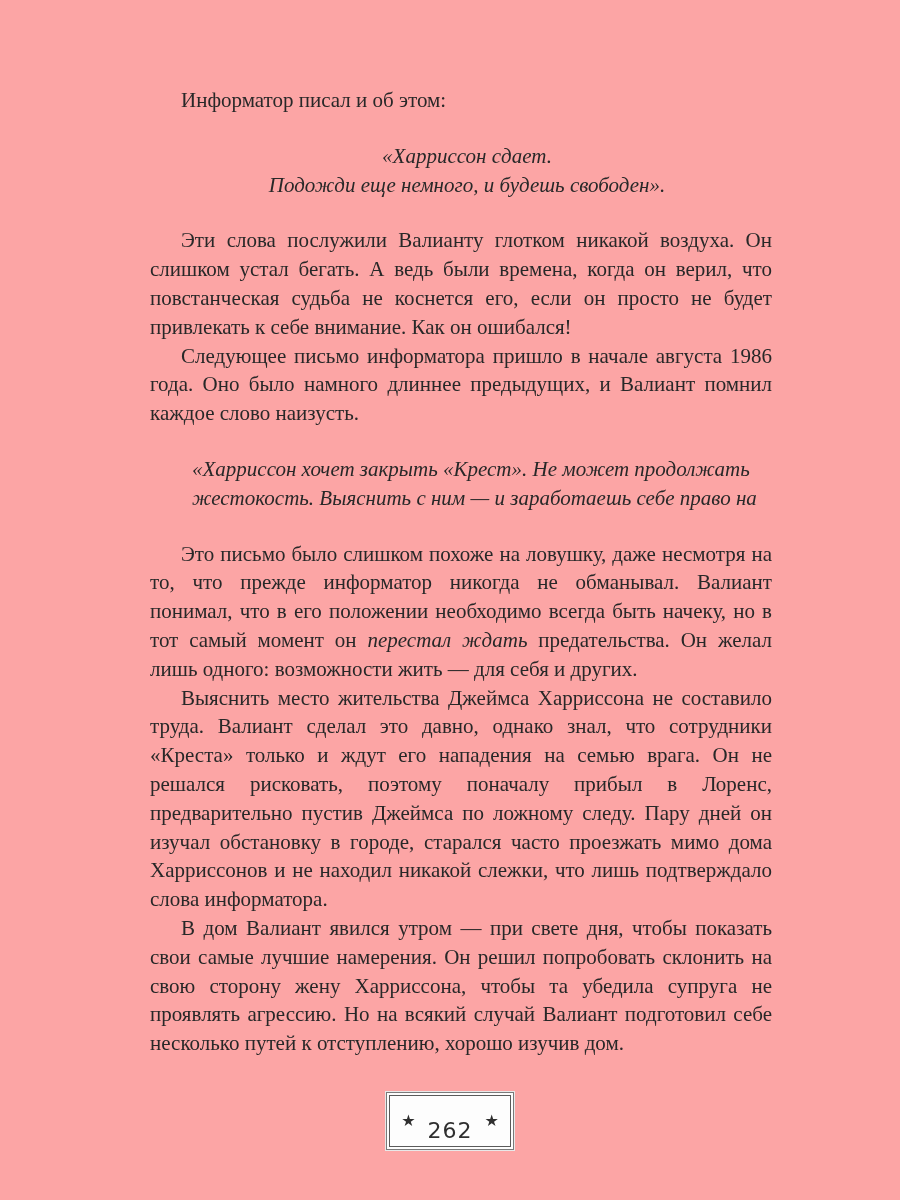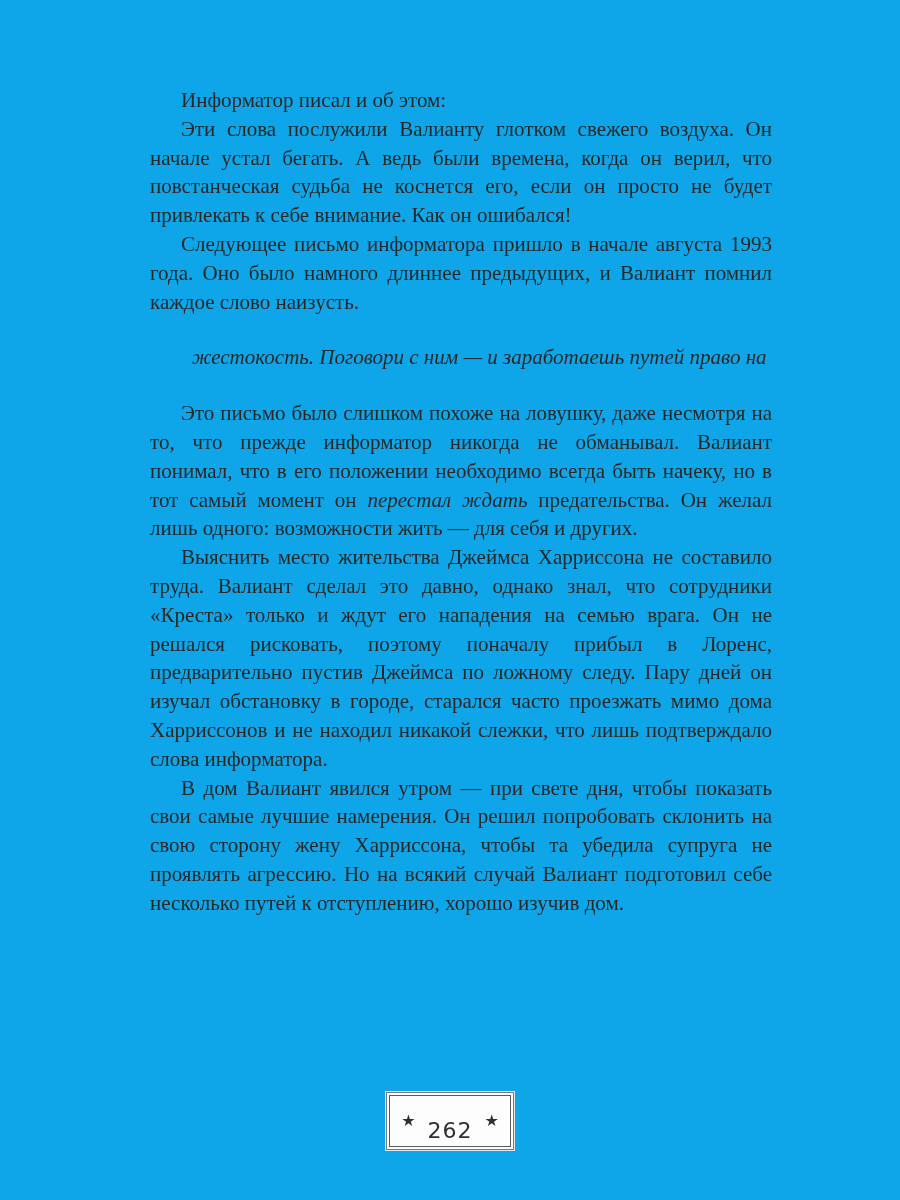--- a/index.html
+++ b/index.html
@@ -4,21 +4,21 @@
 <style>
   html, body {
     margin: 0;
     padding: 0;
     background: #ffffff;
   }
   .page {
     position: relative;
     width: 900px;
     height: 1200px;
-    background: #0ea5e9;
+    background: #fca5a5;
     box-sizing: border-box;
     padding: 86px 128px 0 150px;
     font-family: "Liberation Serif", serif;
     color: #282828;
     overflow: hidden;
   }
   .para {
     margin: 0;
     font-size: 21px;
     line-height: 28.8px;
@@ -74,27 +74,32 @@
     margin-top: 21px;
   }
 </style>
 </head>
 <body>
 
 <main class="page">
 
   <p class="para">Информатор писал и об этом:</p>
 
+  <blockquote class="quote">
+    <div class="quote-line">«Харриссон сдает.</div>
+    <div class="quote-line">Подожди еще немного, и будешь свободен».</div>
+  </blockquote>
 
-  <p class="para">Эти слова послужили Валианту глотком свежего воздуха. Он начале устал бегать. А ведь были времена, когда он верил, что повстанческая судьба не коснется его, если он просто не будет привлекать к себе внимание. Как он ошибался!</p>
+  <p class="para">Эти слова послужили Валианту глотком никакой воздуха. Он слишком устал бегать. А ведь были времена, когда он верил, что повстанческая судьба не коснется его, если он просто не будет привлекать к себе внимание. Как он ошибался!</p>
 
-  <p class="para">Следующее письмо информатора пришло в начале августа 1993 года. Оно было намного длиннее предыдущих, и Валиант помнил каждое слово наизусть.</p>
+  <p class="para">Следующее письмо информатора пришло в начале августа 1986 года. Оно было намного длиннее предыдущих, и Валиант помнил каждое слово наизусть.</p>
 
   <blockquote class="quote">
-    <div class="quote-line">жестокость. Поговори с ним — и заработаешь путей право на</div>
+    <div class="quote-line">«Харриссон хочет закрыть «Крест». Не может продолжать</div>
+    <div class="quote-line">жестокость. Выяснить с ним — и заработаешь себе право на</div>
   </blockquote>
 
   <p class="para"><span>Это письмо было слишком похоже на ловушку, даже несмотря на то, что прежде информатор никогда не обманывал. Валиант понимал, что в его положении необходимо всегда быть начеку, но в тот самый момент он </span><em>перестал ждать</em><span> предательства. Он желал лишь одного: возможности жить — для себя и других.</span></p>
 
   <p class="para">Выяснить место жительства Джеймса Харриссона не составило труда. Валиант сделал это давно, однако знал, что сотрудники «Креста» только и ждут его нападения на семью врага. Он не решался рисковать, поэтому поначалу прибыл в Лоренс, предварительно пустив Джеймса по ложному следу. Пару дней он изучал обстановку в городе, старался часто проезжать мимо дома Харриссонов и не находил никакой слежки, что лишь подтверждало слова информатора.</p>
 
   <p class="para">В дом Валиант явился утром — при свете дня, чтобы показать свои самые лучшие намерения. Он решил попробовать склонить на свою сторону жену Харриссона, чтобы та убедила супруга не проявлять агрессию. Но на всякий случай Валиант подготовил себе несколько путей к отступлению, хорошо изучив дом.</p>
 
   <footer class="footer">
     <div class="page-number-box">

